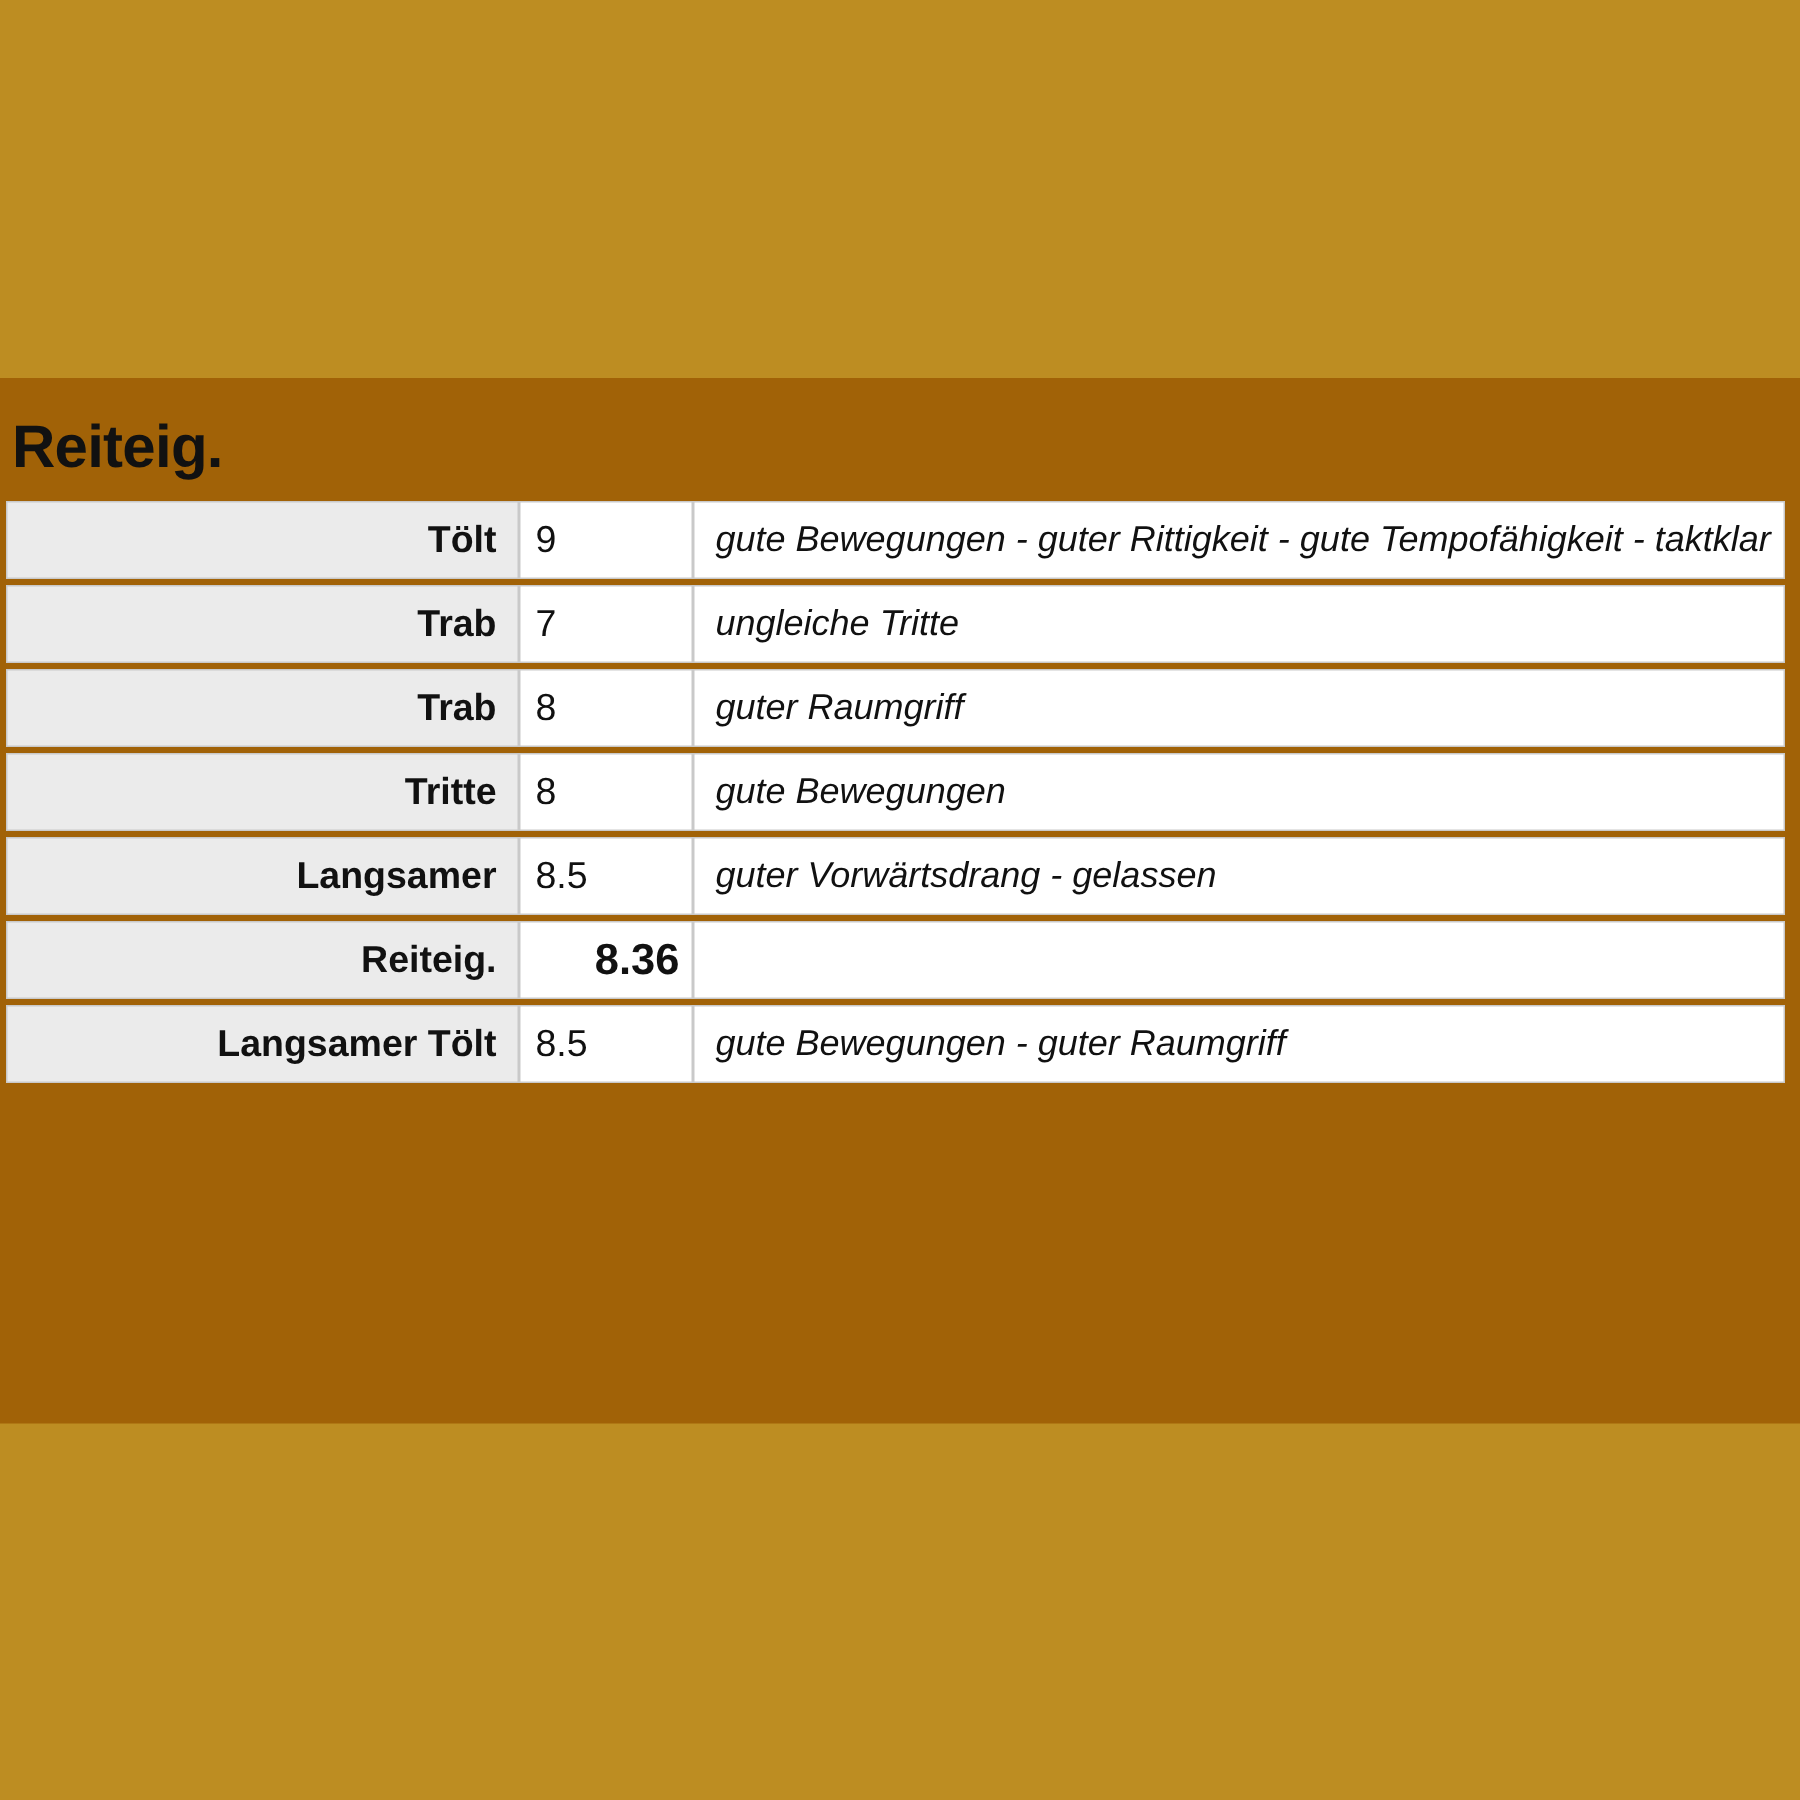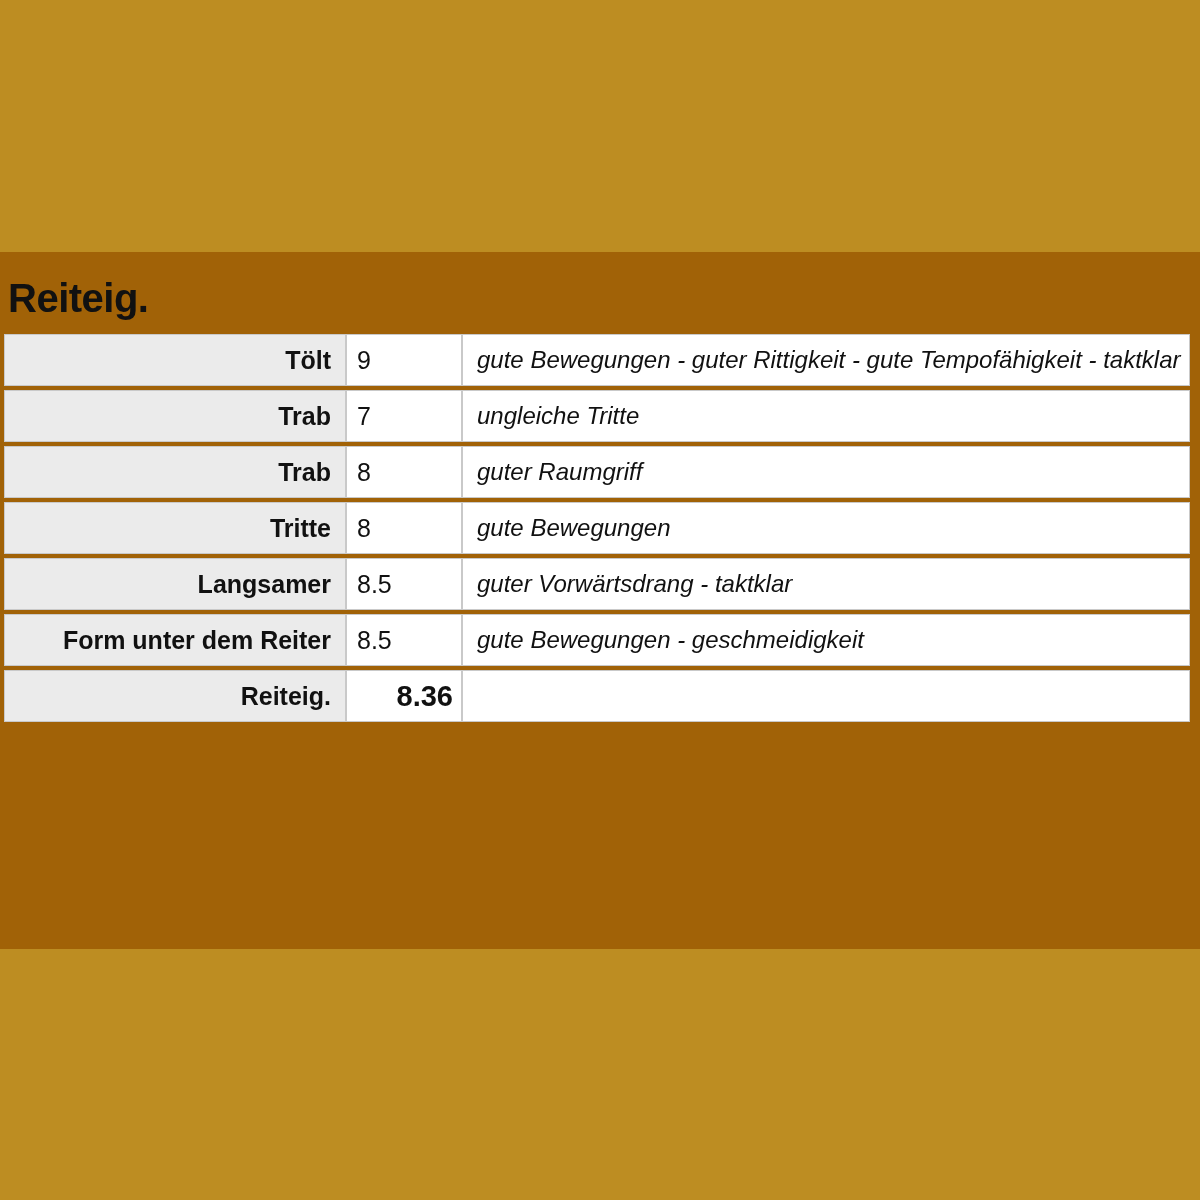--- a/index.html
+++ b/index.html
@@ -99,27 +99,27 @@
         <td class="comment">guter Raumgriff</td>
       </tr>
       <tr>
         <td class="label">Tritte</td>
         <td class="value">8</td>
         <td class="comment">gute Bewegungen</td>
       </tr>
       <tr>
         <td class="label">Langsamer</td>
         <td class="value">8.5</td>
-        <td class="comment">guter Vorwärtsdrang - taktklar</td>
-      </tr>
-      <tr>
-        <td class="label">Form unter dem Reiter</td>
-        <td class="value">8.5</td>
-        <td class="comment">gute Bewegungen - geschmeidigkeit</td>
+        <td class="comment">guter Vorwärtsdrang - gelassen</td>
       </tr>
       <tr>
         <td class="label">Reiteig.</td>
         <td class="value total">8.36</td>
         <td class="comment"></td>
       </tr>
+      <tr>
+        <td class="label">Langsamer Tölt</td>
+        <td class="value">8.5</td>
+        <td class="comment">gute Bewegungen - guter Raumgriff</td>
+      </tr>
     </tbody>
   </table>
 </div>
 
 </body></html>

